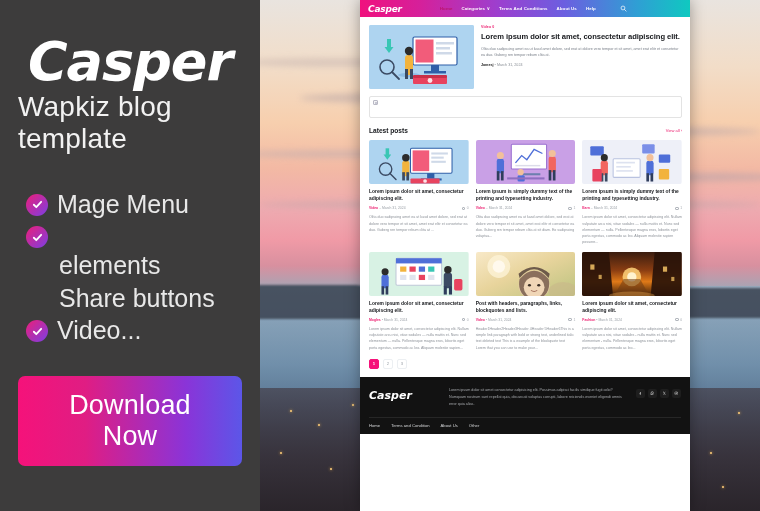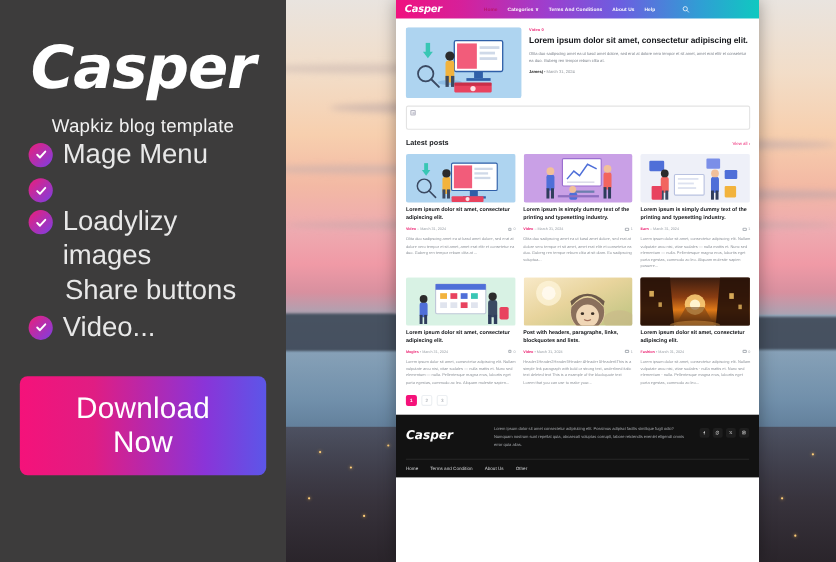--- a/index.html
+++ b/index.html
@@ -16,24 +16,24 @@
     background:#3d3c3c; color:#fff;
     padding:34px 18px 0 18px;
   }
   .promo-logo {
     font-family:"DejaVu Sans", sans-serif;
     font-weight:bold; font-size:54px; letter-spacing:-1px;
     color:#ffffff; line-height:1.05; text-align:center;
     font-style:italic;
   }
   .promo-sub {
-    text-align:center; font-size:17px; color:#f2f2f2; margin-top:14px;
+    font-size:28px; color:#f2f2f2; margin-top:0;
     font-weight:400; letter-spacing:.2px;
   }
-  .feature-list { padding-left:8px; }
+  .feature-list { margin-top:34px; padding-left:8px;text-align:right; }
   .feature-row { display:flex; align-items:flex-start; gap:9px; margin-bottom:2px; }
   .feature-row.noicon { padding-left:33px; }
   .check {
     flex:0 0 auto; width:22px; height:22px; border-radius:50%;
     background:linear-gradient(135deg,#ec1e79 0%,#7b3fe4 100%);
     display:flex; align-items:center; justify-content:center; margin-top:5px;
   }
   .check svg { width:13px; height:13px; }
   .feature-label { font-size:25px; color:#e8e8e8; line-height:1.22; font-weight:400; }
   .download-wrap { margin-top:30px; display:flex; justify-content:center; }
@@ -205,27 +205,22 @@
       </span>
       <span class="feature-label">Mage Menu</span>
     </div>
     <div class="feature-row">
       <span class="check">
         <svg viewBox="0 0 16 16">
             <path d="M3.5 8.3l3 3 6-6.6" fill="none" stroke="#fff" stroke-width="2.2" stroke-linecap="round" stroke-linejoin="round"></path>
           </svg>
       </span>
     </div>
-    <div class="feature-row">
-      <span class="check">
-        <svg viewBox="0 0 16 16">
-            <path d="M3.5 8.3l3 3 6-6.6" fill="none" stroke="#fff" stroke-width="2.2" stroke-linecap="round" stroke-linejoin="round"></path>
-          </svg>
-      </span>
-      <span class="feature-label">Loadylizy images</span>
+    <div class="feature-row noicon">
+      <span class="feature-label">elements</span>
     </div>
     <div class="feature-row noicon">
       <span class="feature-label">Share buttons</span>
     </div>
     <div class="feature-row">
       <span class="check">
         <svg viewBox="0 0 16 16">
             <path d="M3.5 8.3l3 3 6-6.6" fill="none" stroke="#fff" stroke-width="2.2" stroke-linecap="round" stroke-linejoin="round"></path>
           </svg>
       </span>

